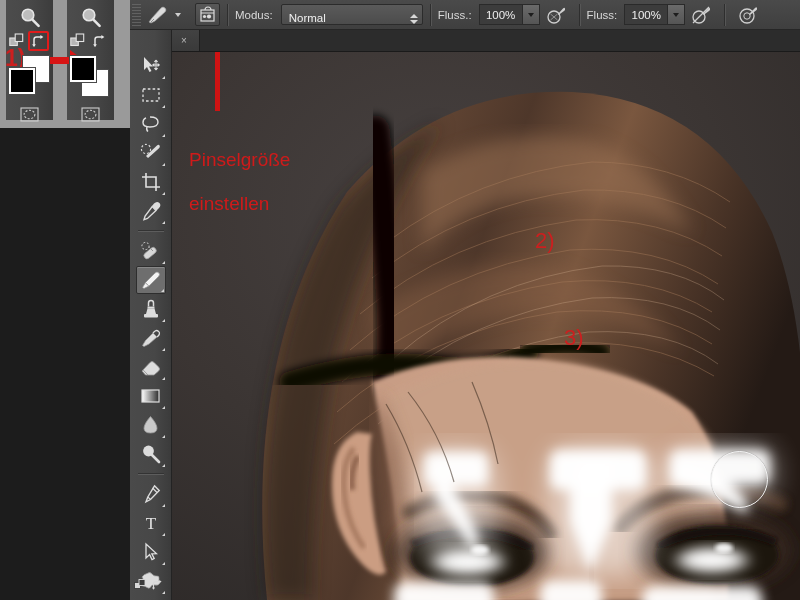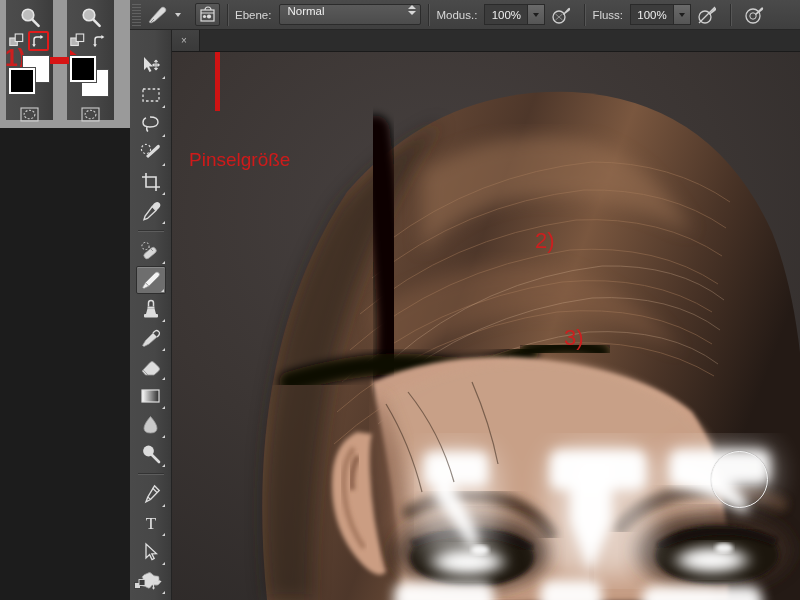--- a/index.html
+++ b/index.html
@@ -55,21 +55,21 @@
 
   .panel-btn {
     width: 25px; height: 23px; background: linear-gradient(#585858,#484848);
     border: 1px solid #2c2c2c; border-radius: 2px;
     display: flex; align-items: center; justify-content: center; margin-left: 8px;
   }
 
   .select-box {
     height: 21px; background: linear-gradient(#5a5a5a,#4c4c4c);
     border: 1px solid #2b2b2b; border-radius: 2px;
-    display: flex; align-items: flex-start; padding: 0 4px 0 7px;
+    display: flex; align-items: flex-end; padding: 0 4px 0 7px;
     color: #efefef; font-size: 11.5px; position: relative; gap: 37px;
   }
   .select-box .val { flex: 1; }
   .stepper { display: flex; flex-direction: column; gap: 2px; margin-left: 6px; }
   .stepper i { width:0;height:0;border-left:4px solid transparent;border-right:4px solid transparent; display:block; }
   .stepper i.up { border-bottom: 4px solid #d8d8d8; }
   .stepper i.dn { border-top: 4px solid #d8d8d8; }
 
   .num-field {
     height: 21px; background: #3c3c3c; border: 1px solid #2a2a2a;
@@ -314,20 +314,21 @@
         </g>
       </g>
     </svg>
 
     <div class="brush-cursor" style="left:539px; top:399px; width:57px; height:57px;"></div>
 
     <div class="ann-num" style="left:363px; top:176px;">2)</div>
     <div class="ann-num" style="left:392px; top:273px;">3)</div>
 
     <div class="ann-text" style="left:17px; top:96px;">Pinselgröße</div>
+    <div class="ann-text" style="left:17px; top:140px;">einstellen</div>
   </div>
 
   <div class="arrow-line-v" style="left:215px; top:33px; width:5px; height:78px;"></div>
   <div class="arrow-head-u" style="left:208px; top:22px;"></div>
 
   <div class="options-bar">
     <div class="grip"></div>
 
     <div class="tip-preview">
       <svg width="22" height="20" viewBox="0 0 22 20">
@@ -343,32 +344,32 @@
         <rect x="2" y="4" width="13" height="11" fill="none" stroke="#dcdcdc" stroke-width="1.2"></rect>
         <path d="M2 7 H15" stroke="#dcdcdc" stroke-width="1"></path>
         <circle cx="5.5" cy="10.5" r="1.6" fill="#dcdcdc"></circle>
         <circle cx="10" cy="10.5" r="2.1" fill="#dcdcdc"></circle>
         <path d="M6 4 Q6 1 9 1 Q12 1 12 4" fill="none" stroke="#dcdcdc" stroke-width="1.1"></path>
       </svg>
     </div>
 
     <div class="ob-sep"></div>
 
-    <span class="ob-label">Ebene:</span>
+    <span class="ob-label">Modus:</span>
     <div class="select-box" style="width:142px; margin-left:8px;">
       <span class="val">Normal</span>
       <span class="stepper">
           <i class="up"></i>
           <i class="dn"></i>
         </span>
     </div>
 
     <div class="ob-sep"></div>
 
-    <span class="ob-label">Modus.:</span>
+    <span class="ob-label">Fluss.:</span>
     <div style="display:flex; margin-left:7px;">
       <div class="num-field">100%</div>
       <div class="num-caret">
           <i></i>
         </div>
     </div>
     <div class="icon-btn">
       <svg width="20" height="20" viewBox="0 0 20 20">
         <circle cx="8" cy="12" r="6" fill="none" stroke="#cfcfcf" stroke-width="1.3"></circle>
         <path d="M4.5 9 L11.5 15 M11.5 9 L4.5 15" stroke="#cfcfcf" stroke-width="0.8" opacity="0.7"></path>

